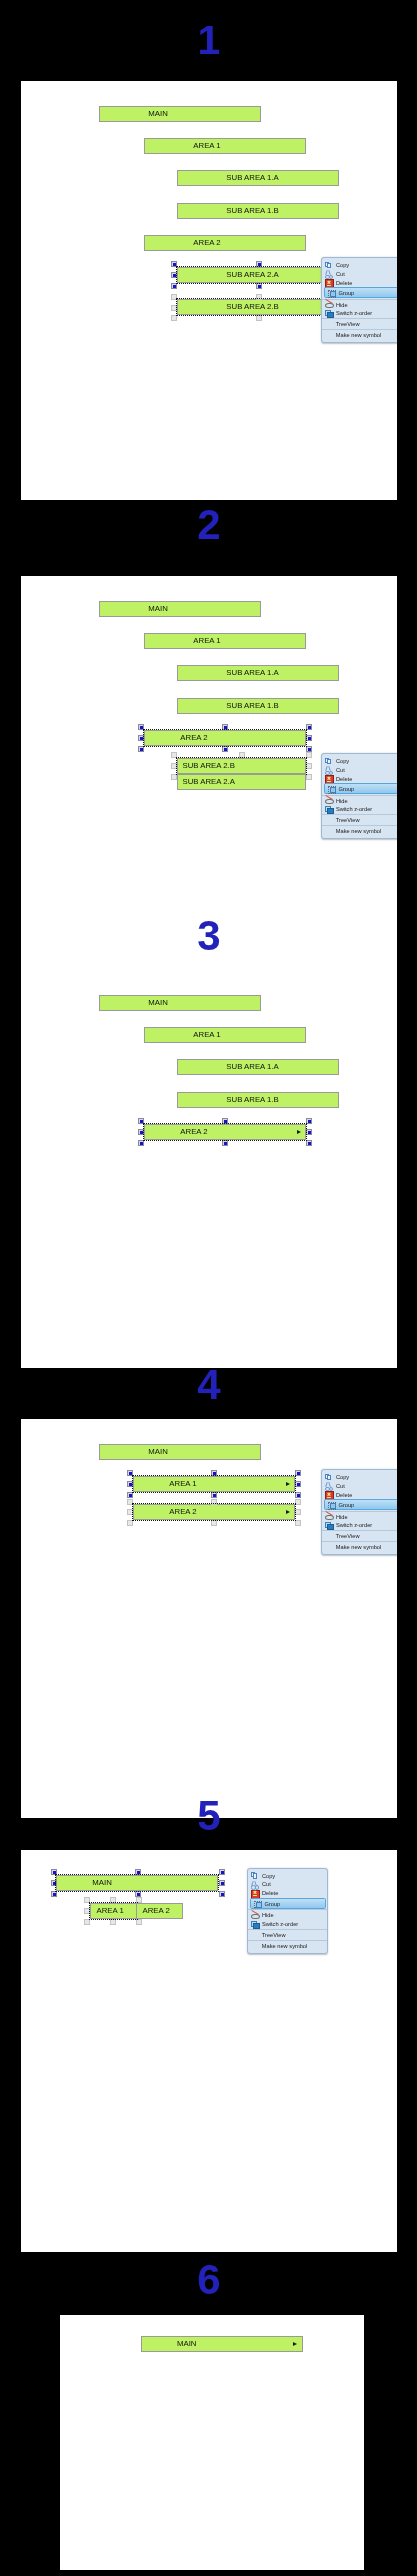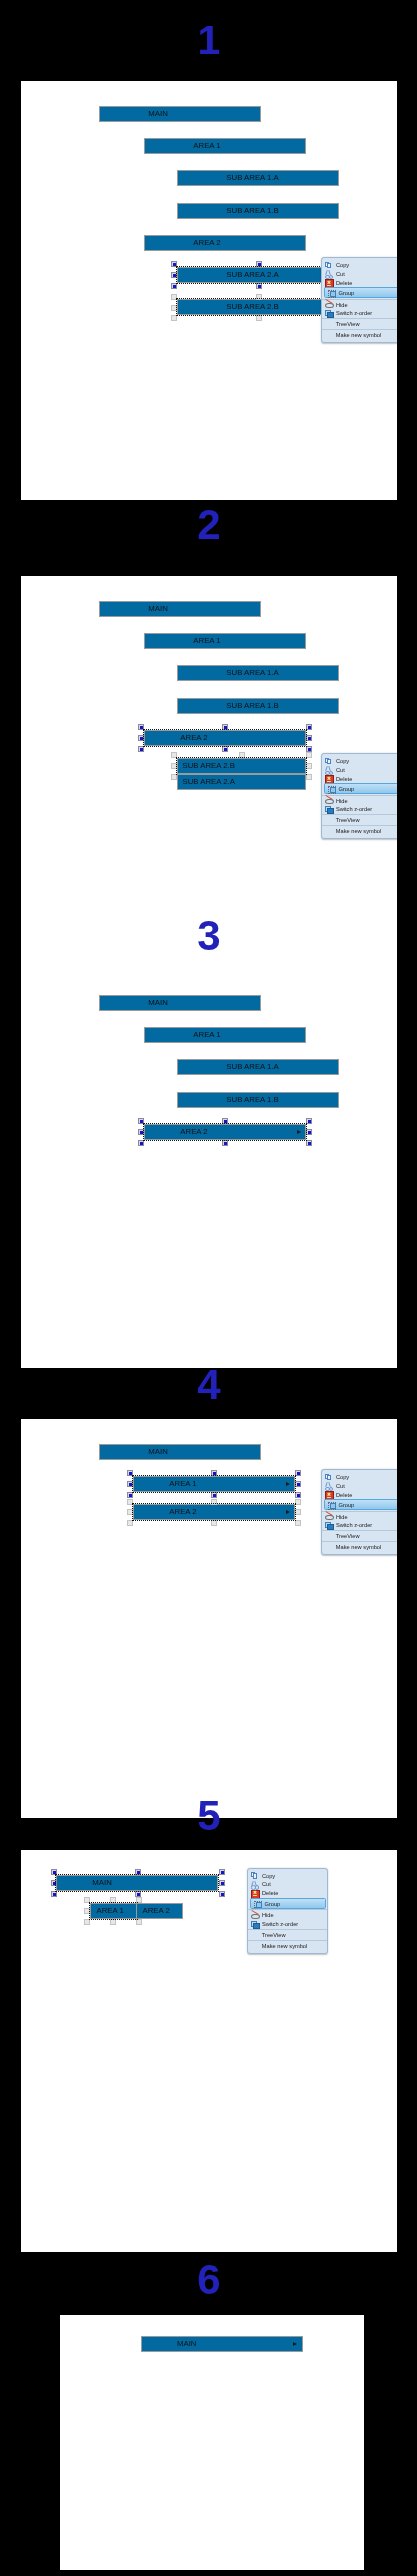--- a/index.html
+++ b/index.html
@@ -10,21 +10,21 @@
     width:418px; text-align:center; color:#2222bb;
     font-weight:bold; font-family:"Liberation Sans",sans-serif;
     line-height:1;
   }
 
   .panel{position:relative;background:#ffffff;overflow:hidden;}
 
   
   .node{
     position:absolute;
-    background:#0369a1;
+    background:#bef264;
     border:0.5px solid #9a9a9a;
     box-sizing:border-box;
     font-family:"Liberation Sans",sans-serif;
     color:#111;
     display:flex;
     align-items:center;
   }
   .node .label{
     position:absolute;
     white-space:nowrap;

